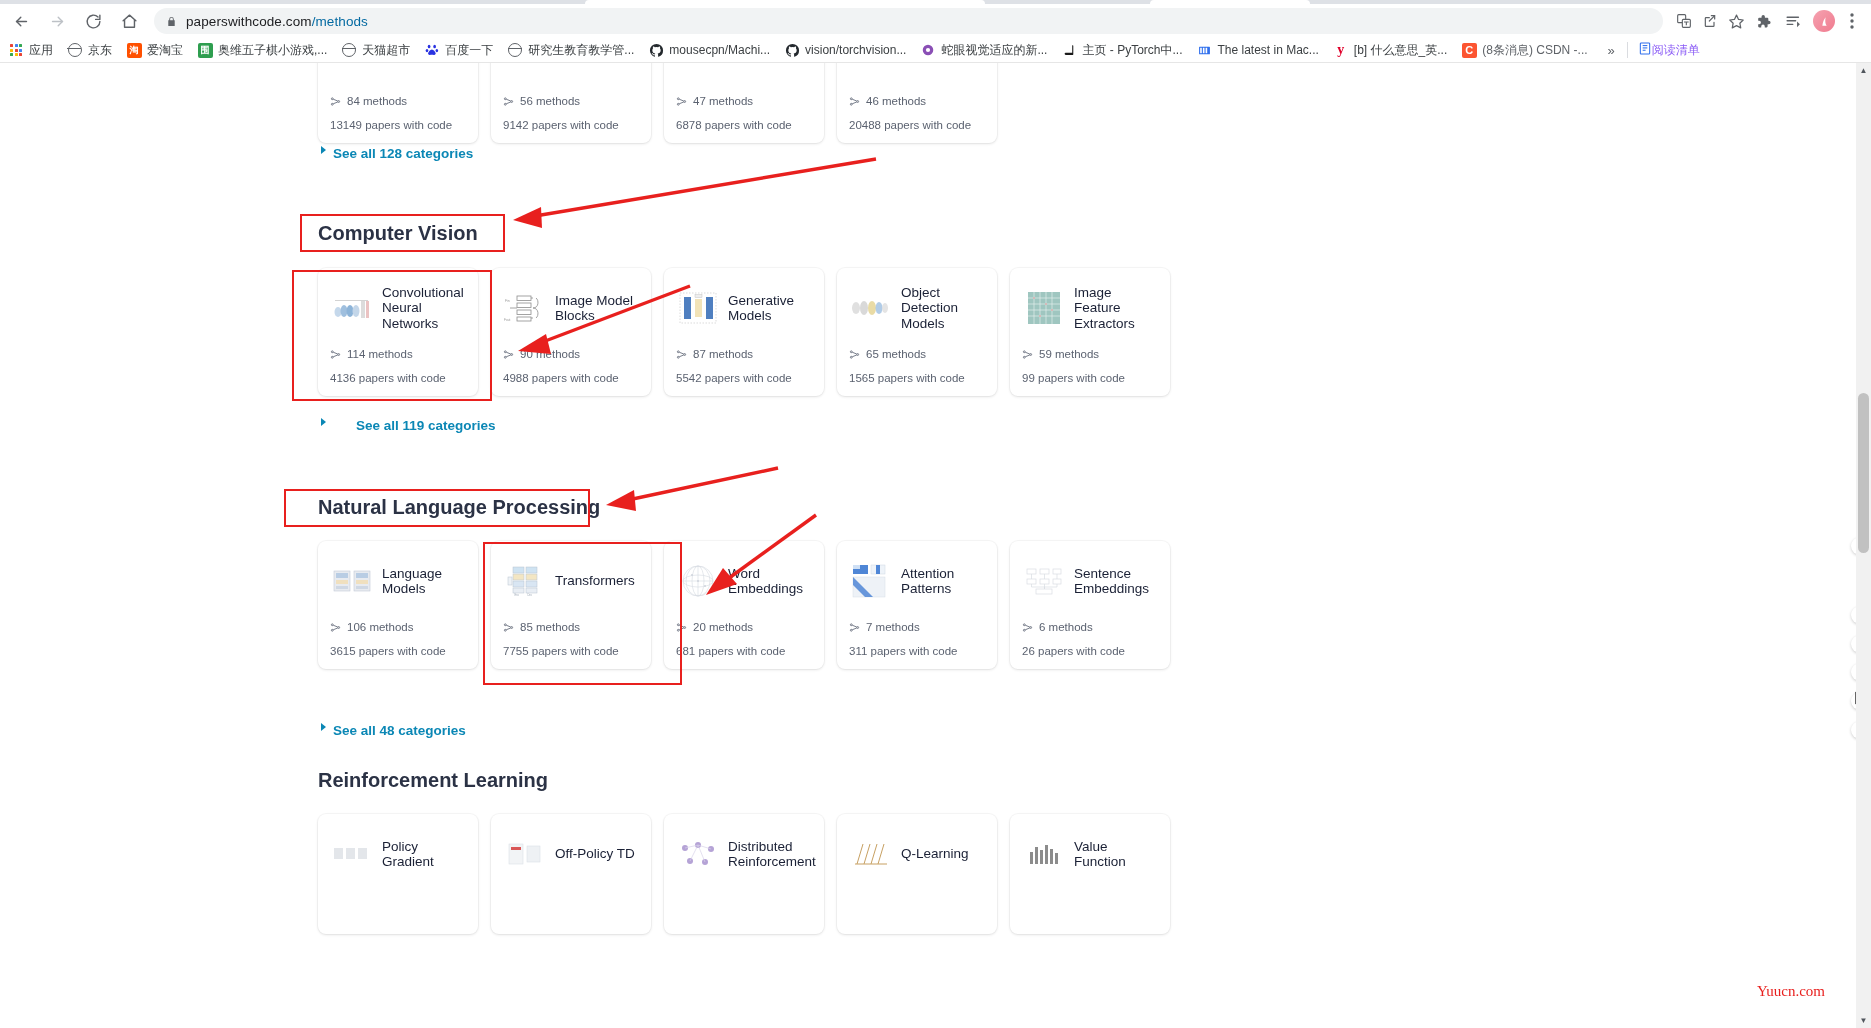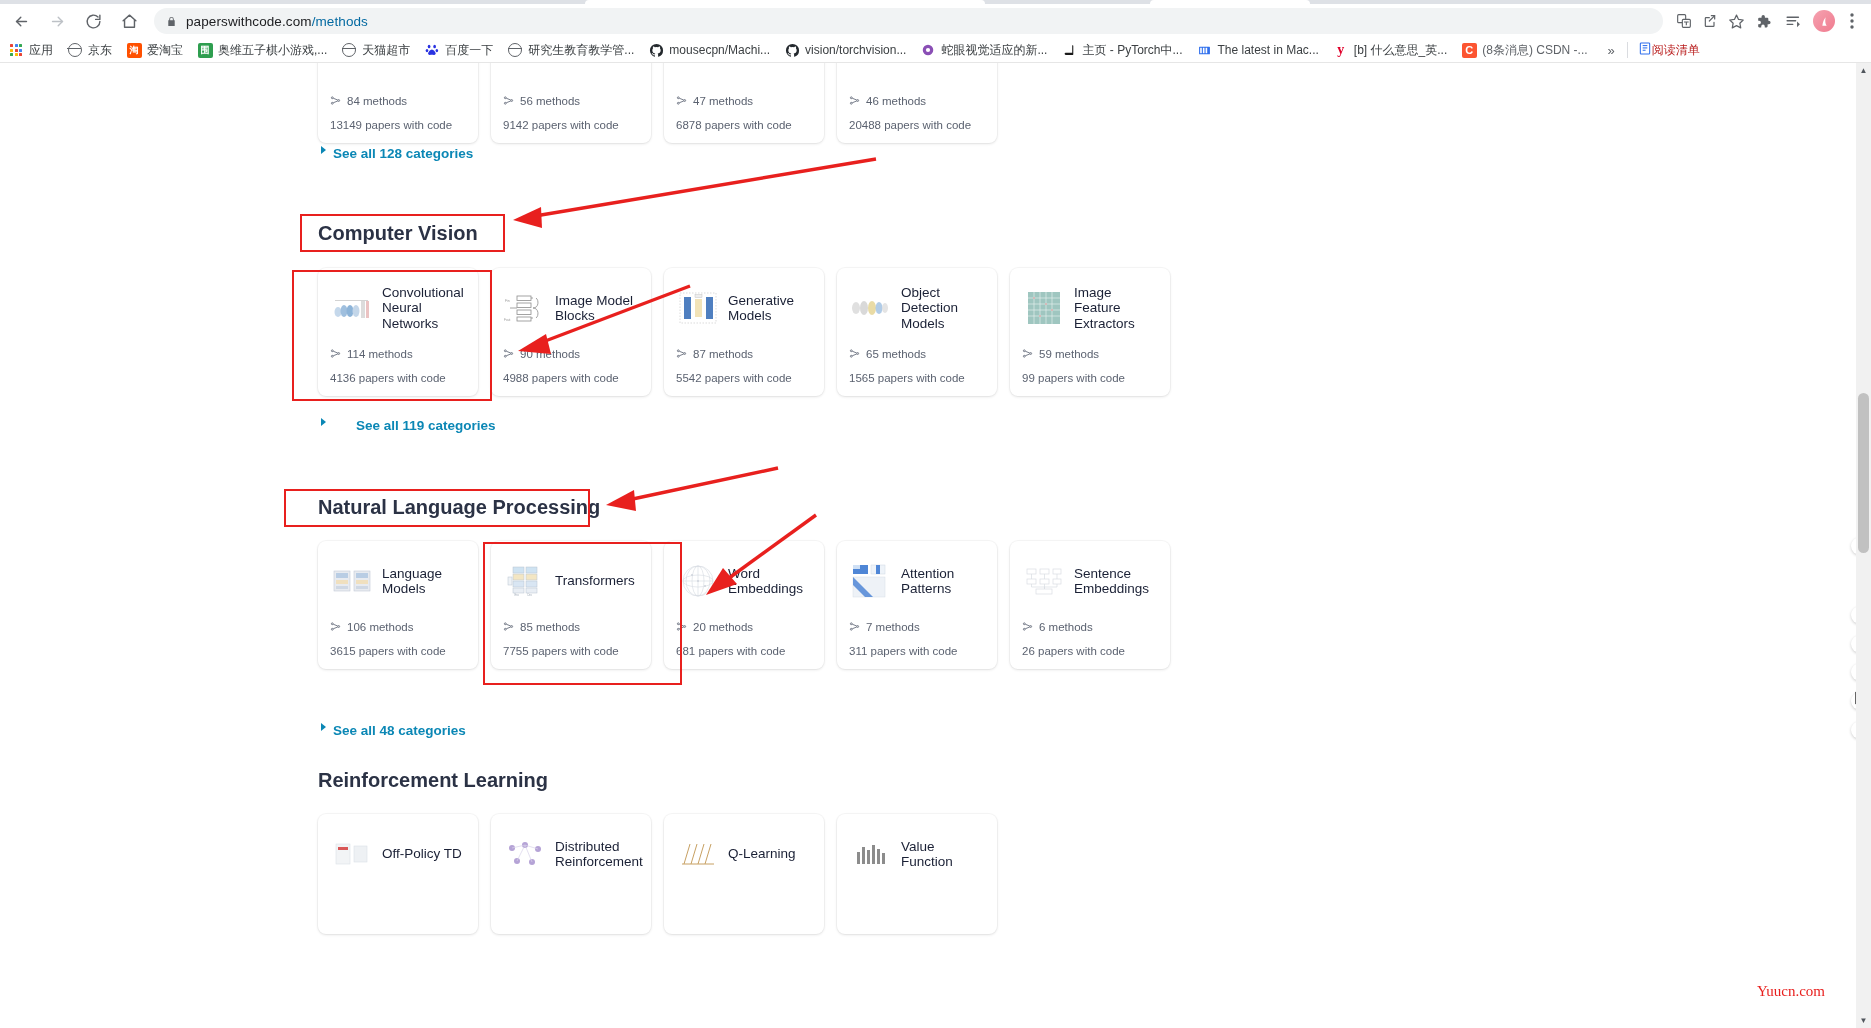--- a/index.html
+++ b/index.html
@@ -86,21 +86,21 @@
   .card {
     width:160px; background:#ffffff; border-radius:8px;
     box-shadow:0 1px 3px rgba(0,0,0,.10), 0 0 0 1px rgba(0,0,0,.03);
     padding:12px 12px 12px 12px;
     display:flex; flex-direction:column;
   }
   .card-top { display:flex; align-items:center; gap:8px; min-height:56px; }
   .card-thumb { width:44px; height:36px; flex:0 0 auto; border-radius:2px; overflow:hidden; position:relative; background:#fff;}
   .card-title { font-size:13.5px; line-height:15.5px; color:#1a2035; font-family:"Liberation Sans", sans-serif;}
   .card-stats { margin-top:12px; }
-  .stat-methods { font-size:11.5px; color:#5b6270; display:flex; align-items:flex-start; gap:6px; }
+  .stat-methods { font-size:11.5px; color:#5b6270; display:flex; align-items:flex-end; gap:6px; }
   .stat-papers { font-size:11.5px; color:#5b6270; margin-top:12px; }
   .meth-ico { width:11px;height:11px; flex:0 0 auto; }
 
   .section-title {
     position:absolute; font-size:20px; color:#2b3245; font-weight:bold;
     font-family:"Liberation Sans", sans-serif;
   }
   .see-all {
     position:absolute; font-size:13.5px; color:#0b87b5; font-weight:bold;
     display:flex; align-items:flex-start; gap:7px; cursor:pointer;
@@ -350,21 +350,21 @@
     <div id="bm-divider"></div>
     <div id="readinglist">
       <span class="bm-ico">
         <svg width="14" height="15" viewBox="0 0 24 24" fill="none" stroke="#2f6fed" stroke-width="1.8">
             <rect x="4" y="2.5" width="16" height="19" rx="1.5"></rect>
             <line x1="8" y1="7" x2="16" y2="7"></line>
             <line x1="8" y1="11" x2="16" y2="11"></line>
             <line x1="8" y1="15" x2="13" y2="15"></line>
           </svg>
       </span>
-      <span style="font-size:12px;color:#b91c1c">阅读清单</span>
+      <span style="font-size:12px;color:#8b5cf6">阅读清单</span>
     </div>
   </div>
 </div>
 <div id="chrome-sep"></div>
 
 <div id="page">
 <div id="page-inner">
 
   <div class="card-row" style="top:-48px;">
     <div class="card" style="width:160px;">
@@ -774,20 +774,35 @@
   </div>
 
   <div class="see-all" style="left:321px; top:660px;">
     <span class="tri"></span>
     <span>See all 48 categories</span>
   </div>
 
   <div class="section-title" style="left:318px; top:706px;">Reinforcement Learning</div>
 
   <div class="card-row" style="top:751px;">
+    <div class="card" style="height:120px;">
+      <div class="card-top">
+        <div class="card-thumb">
+          <svg viewBox="0 0 44 36" width="44" height="36">
+                <rect width="44" height="36" fill="#fff"></rect>
+            <g fill="#e3e6ea">
+                  <rect x="4" y="12" width="9" height="11"></rect>
+                  <rect x="16" y="12" width="9" height="11"></rect>
+                  <rect x="28" y="12" width="9" height="11"></rect>
+                </g>
+          </svg>
+        </div>
+        <div class="card-title">Policy Gradient</div>
+      </div>
+    </div>
     <div class="card" style="height:120px;">
       <div class="card-top">
         <div class="card-thumb">
           <svg viewBox="0 0 44 36" width="44" height="36">
                 <rect width="44" height="36" fill="#fff"></rect>
             <rect x="6" y="8" width="14" height="20" fill="#f2f4f6" stroke="#dbe0e6" stroke-width=".6"></rect>
             <rect x="8" y="11" width="10" height="3" fill="#d95757"></rect>
             <rect x="24" y="10" width="13" height="16" fill="#eef1f4" stroke="#dbe0e6" stroke-width=".6"></rect>
           </svg>
         </div>

